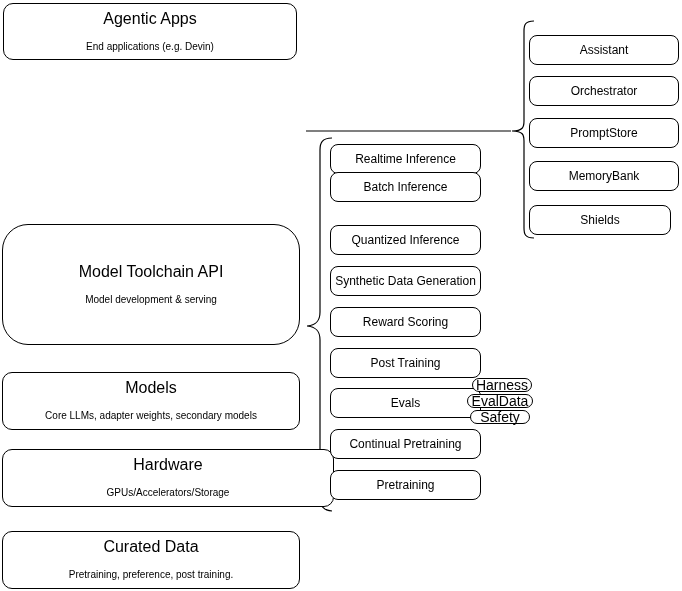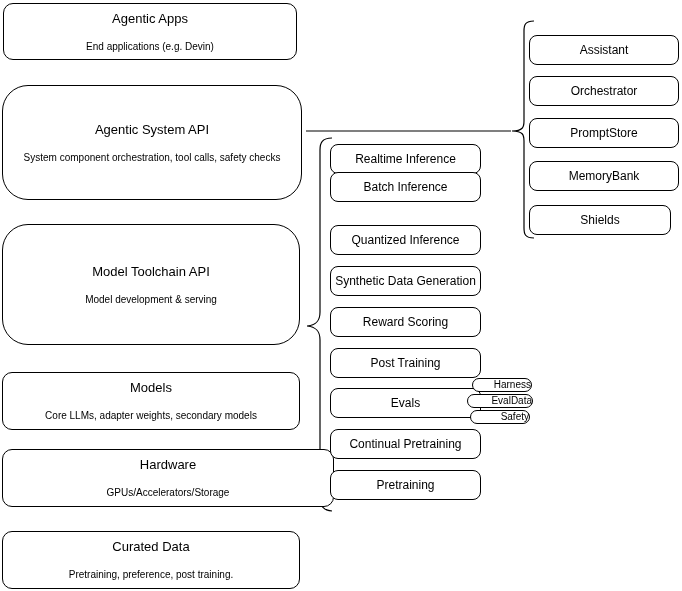--- a/index.html
+++ b/index.html
@@ -17,32 +17,32 @@
   .node{
     position:absolute;
     box-sizing:border-box;
     background:var(--fill,#fff);
     border:1px solid var(--stroke,#000);
     display:flex;flex-direction:column;
     align-items:center;justify-content:center;
     text-align:center;
     z-index:2;
   }
-  .node .title{font-size:13px;line-height:16px;white-space:nowrap;}
+  .node .title{font-size:16px;line-height:16px;white-space:nowrap;}
   .node .subtitle{font-size:10px;line-height:13px;margin-top:13px;white-space:nowrap;}
   .r10{border-radius:10px;}
   .r26{border-radius:26px;}
   .small{border-radius:8px;font-size:12px;line-height:14px;}
   .pill{
     position:absolute;box-sizing:border-box;
     background:var(--fill,#fff);
     border:1px solid var(--stroke,#000);
     border-radius:8px;
-    font-size:10px;line-height:12px;
-    display:flex;align-items:center;justify-content:flex-end;
+    font-size:14px;line-height:12px;
+    display:flex;align-items:center;justify-content:center;
     z-index:3;white-space:nowrap;
   }
   #wires{position:absolute;left:0;top:0;z-index:1;pointer-events:none;}
   #wires path{stroke:var(--stroke,#000);stroke-width:1.2;fill:none;}
 </style>
 </head>
 <body>
 
 <div id="canvas">
 
@@ -50,24 +50,20 @@
     <path d="M306,131 L511,131"></path>
     <path d="M534,21 C525,21 524,25 524,31 L524,121 C524,127 523,131 512,131 C523,131 524,135 524,141 L524,228 C524,234 525,238 534,238"></path>
     <path d="M332,138 C322,138 320,143 320,150 L320,312 C320,319 318,325 307,326 C318,327 320,333 320,340 L320,498 C320,505 322,510 332,511"></path>
   </svg>
 
   <div class="node r10" style="left:3px;top:3px;width:294px;height:57px">
     <div class="title">Agentic Apps</div>
     <div class="subtitle">End applications (e.g. Devin)</div>
   </div>
 
-  <div class="node r26" style="left:2px;top:85px;width:300px;height:115px">
-    <div class="title">Agentic System API</div>
-    <div class="subtitle">System component orchestration, tool calls, safety checks</div>
-  </div>
 
   <div class="node r26" style="left:2px;top:224px;width:298px;height:121px">
     <div class="title">Model Toolchain API</div>
     <div class="subtitle">Model development &amp; serving</div>
   </div>
 
   <div class="node r10" style="left:2px;top:372px;width:298px;height:58px">
     <div class="title">Models</div>
     <div class="subtitle">Core LLMs, adapter weights, secondary models</div>
   </div>

